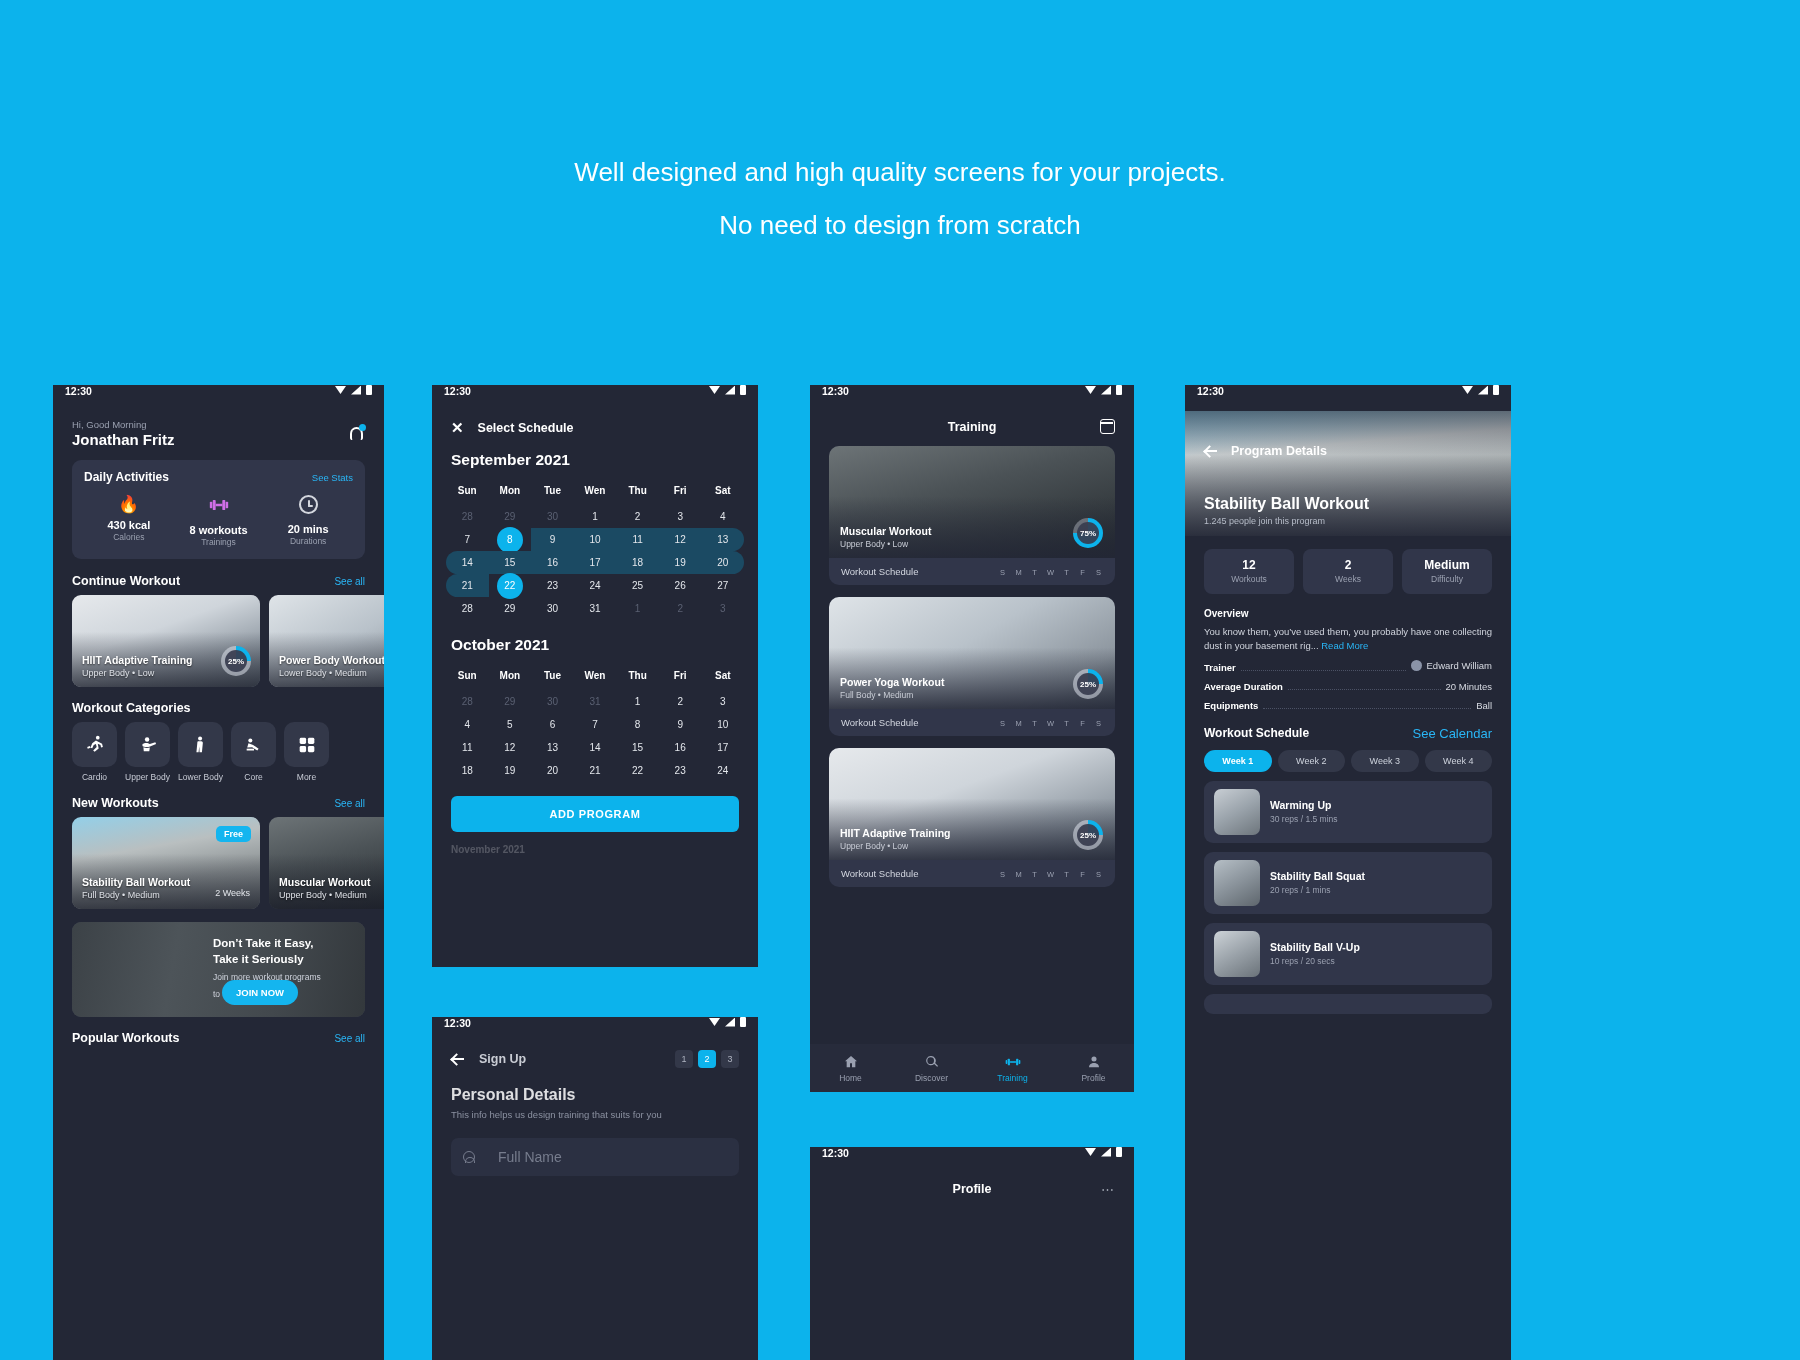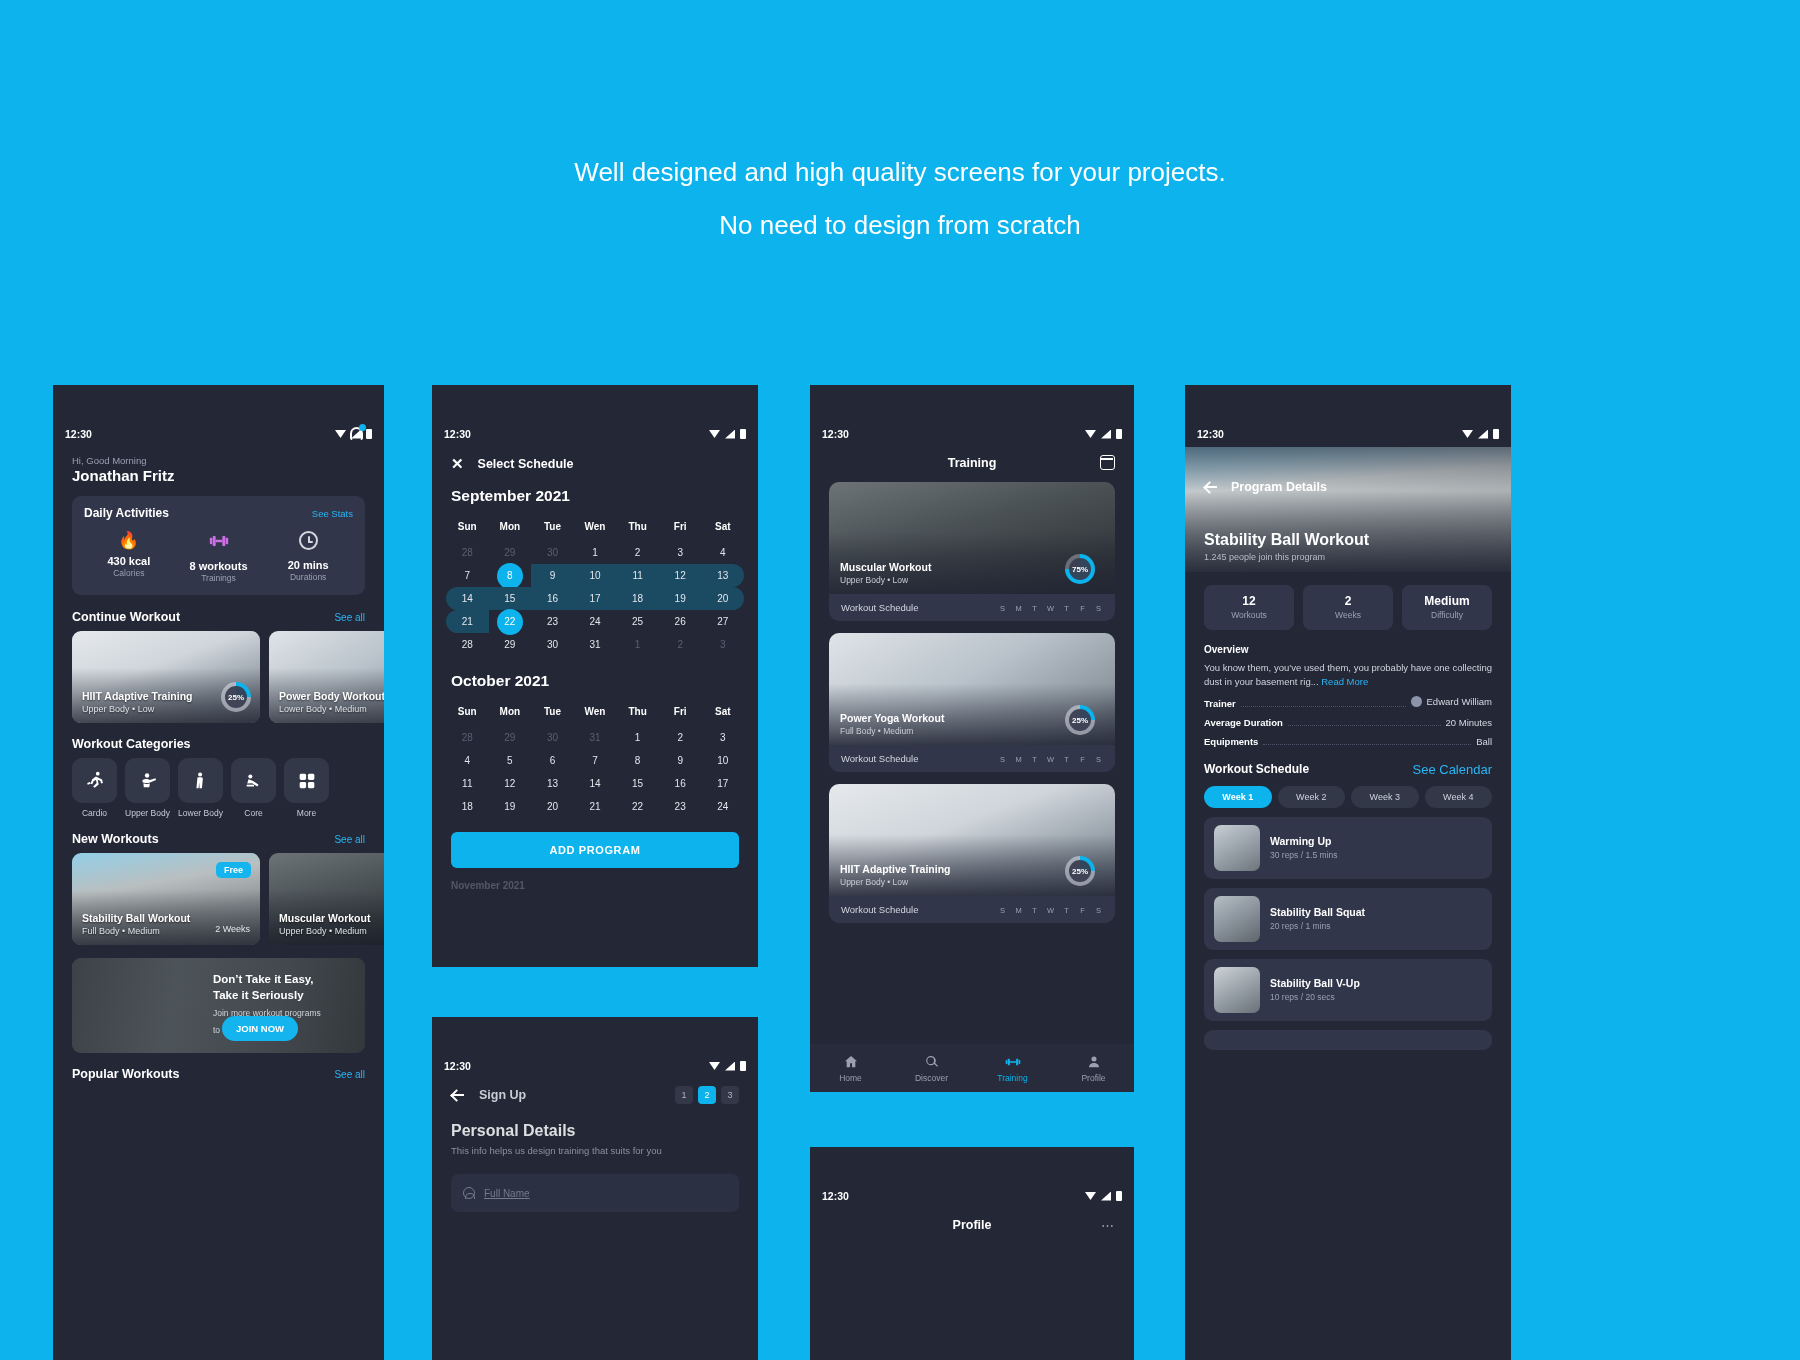--- a/index.html
+++ b/index.html
@@ -28,23 +28,23 @@
   }
   #phone1 { left: 53px;  top: 0;   width: 331px; height: 975px; }
   #phone2 { left: 432px; top: 0;   width: 326px; height: 582px; }
   #phone2b{ left: 432px; top: 632px; width: 326px; height: 343px; }
   #phone3 { left: 810px; top: 0;   width: 324px; height: 707px; }
   #phone3b{ left: 810px; top: 762px; width: 324px; height: 213px; }
   #phone4 { left: 1185px;top: 0;   width: 326px; height: 975px; }
 
   
   .statusbar {
-    height: 26px; display: flex; align-items: center;
+    height: 26px; display: flex; align-items: flex-start;
     justify-content: space-between; padding: 0 12px;
-    font-size: 10.5px; font-weight: bold; color: #ffffff; margin-top: 36px;
+    font-size: 10.5px; font-weight: bold; color: #ffffff;
   }
   .statusbar .icons { display: flex; gap: 5px; align-items: center; }
   .si { display: inline-block; }
   .si-wifi { width: 11px; height: 8px; background: #fff;
     clip-path: polygon(0 0, 100% 0, 50% 100%); }
   .si-cell { width: 10px; height: 9px; background: #fff;
     clip-path: polygon(100% 0, 100% 100%, 0 100%); }
   .si-batt { width: 6px; height: 10px; background: #fff; border-radius: 1px; }
 
   
@@ -144,39 +144,39 @@
   .arrow-l:before { content:""; position:absolute; left:1px; top:6px; width:12px; height:2px; background:#fff; }
   .arrow-l:after { content:""; position:absolute; left:1px; top:3px; width:7px; height:7px;
     border-left:2px solid #fff; border-bottom:2px solid #fff; transform: rotate(45deg); }
   .steps { position: absolute; right: 19px; top: 7px; display: flex; gap: 5px; }
   .steps .s { width: 18px; height: 18px; border-radius: 4px; background: #333849;
     font-size: 9px; display: flex; align-items: center; justify-content: center; color: #aeb3c0; }
   .steps .s.on { background: #0cb3ec; color: #fff; }
   .pd-title { font-size: 16px; font-weight: bold; padding: 20px 19px 0; color: rgba(255,255,255,.85); }
   .pd-sub { font-size: 9.5px; color: #8b91a1; padding: 5px 19px 0; }
   .field { margin: 18px 19px 0; height: 38px; border-radius: 7px; background: #2b3042;
-    display: flex; align-items: center; gap: 9px; padding: 0 12px; font-size: 10px; color: #767c8d; text-decoration: underline; }
+    display: flex; align-items: center; gap: 23px; padding: 0 12px; font-size: 14px; color: #767c8d; }
   .f-ic { width: 12px; height: 12px; border: 1.6px solid #767c8d; border-radius: 50%; position: relative; }
   .f-ic:after { content:""; position:absolute; left:1px; bottom:-1px; width:8px; height:5px;
     border: 1.6px solid #767c8d; border-bottom: none; border-radius: 5px 5px 0 0; }
 
   
   .nav3 { display: flex; align-items: center; justify-content: center; padding: 9px 0 0; position: relative; }
   .nav3 .ttl { font-size: 12.5px; font-weight: bold; }
   .cal-ic { position: absolute; right: 19px; top: 8px; width: 15px; height: 15px;
     border: 1.8px solid #fff; border-radius: 3px; }
   .cal-ic:before { content:""; position:absolute; left: -1px; top: 2px; width: 13px; height: 2px; background: #fff; }
   .tcard { margin: 12px 19px 0; background: #31364a; border-radius: 10px; overflow: hidden; }
   .tcard .img { height: 112px; position: relative; }
   .tcard .img .ov { position: absolute; inset: 0;
     background: linear-gradient(to bottom, rgba(30,34,48,0) 45%, rgba(35,39,54,0.88) 100%); }
   .tcard .cap { position: absolute; left: 11px; bottom: 9px; }
   .tcard .cap .t { font-size: 10.5px; font-weight: bold; }
   .tcard .cap .s { font-size: 8.5px; color: #c9cdd6; margin-top: 2px; }
-  .tcard .ring { right: 20px; bottom: 10px; }
+  .tcard .ring { right: 12px; bottom: 10px; }
   .tcard .foot { display: flex; align-items: center; justify-content: space-between;
     padding: 7px 12px 8px; }
   .tcard .foot .lb { font-size: 9.5px; color: #d4d8e1; }
   .days { display: flex; gap: 7px; }
   .day { text-align: center; width: 9px; }
   .day .dot { width: 4px; height: 4px; border-radius: 50%; background: #5d6373; margin: 0 auto; }
   .day .dot.on { background: #0cb3ec; }
   .day .dl { font-size: 7.5px; color: #9aa0b0; margin-top: 3px; }
   .bnav { position: absolute; left: 0; right: 0; bottom: 0; height: 48px; background: #272b3b;
     display: flex; align-items: center; }

